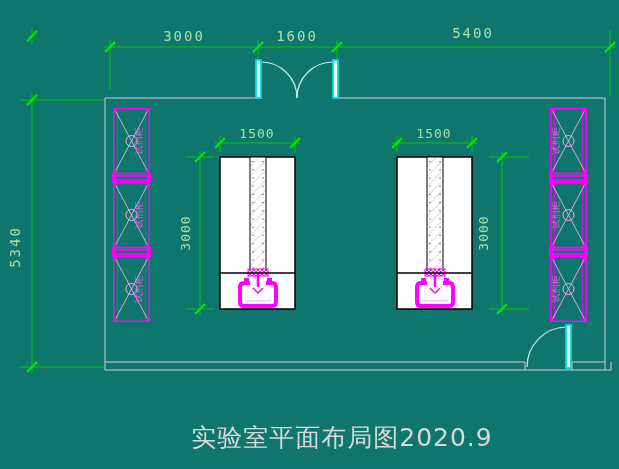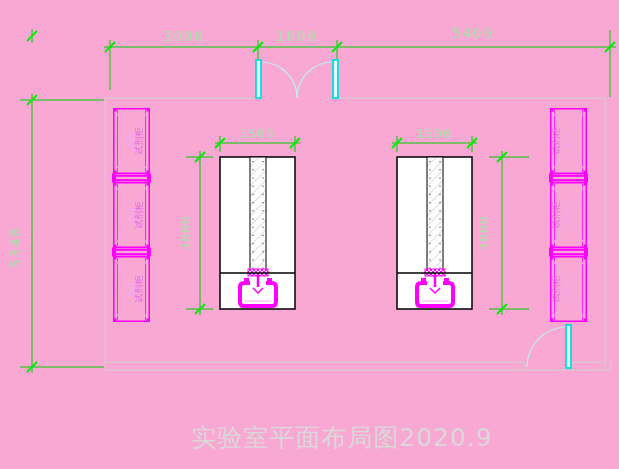--- a/index.html
+++ b/index.html
@@ -1,17 +1,17 @@
 <!DOCTYPE html>
 <html><head>
 <meta charset="utf-8">
 <style>
   html,body{margin:0;padding:0;background:#ffffff;}
   body{font-family:"DejaVu Sans",sans-serif;}
-  .canvas-wrap{width:619px;height:469px;position:relative;background:#f9a8d4;overflow:hidden;}
+  .canvas-wrap{width:619px;height:469px;position:relative;background:#0f766e;overflow:hidden;}
   svg{display:block;}
   text{font-family:"DejaVu Sans Mono","DejaVu Sans",monospace;}
   .dimtxt{fill:#a8e0a8;font-size:14px;letter-spacing:2px;}
   .dimtxt-sm{fill:#a8e0a8;font-size:13px;letter-spacing:1px;}
   .cabtxt{fill:#e066e0;font-size:9px;letter-spacing:0px;font-family:"DejaVu Sans",sans-serif;}
   .title-txt{fill:#d9d9d9;font-size:25px;letter-spacing:1px;font-family:"DejaVu Sans",sans-serif;}
   .wall{stroke:#cfcfcf;stroke-width:1;fill:none;}
   .dimline{stroke:#00cc00;stroke-width:1;fill:none;}
   .tick{stroke:#00ee00;stroke-width:2;fill:none;}
   .bench{stroke:#000000;stroke-width:1.5;fill:#ffffff;}

